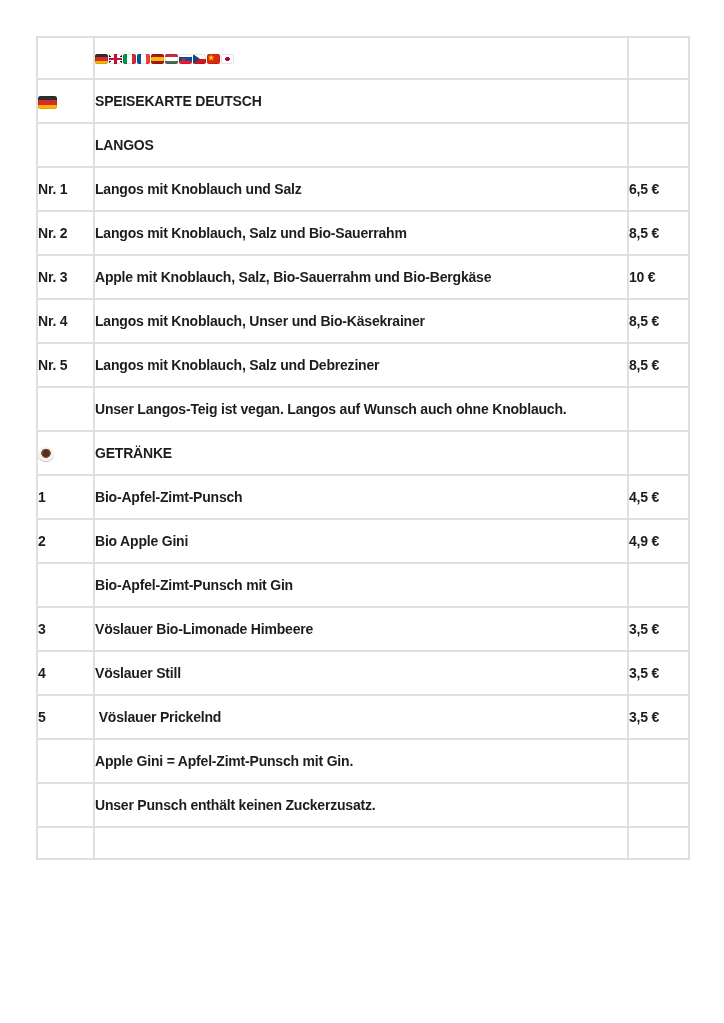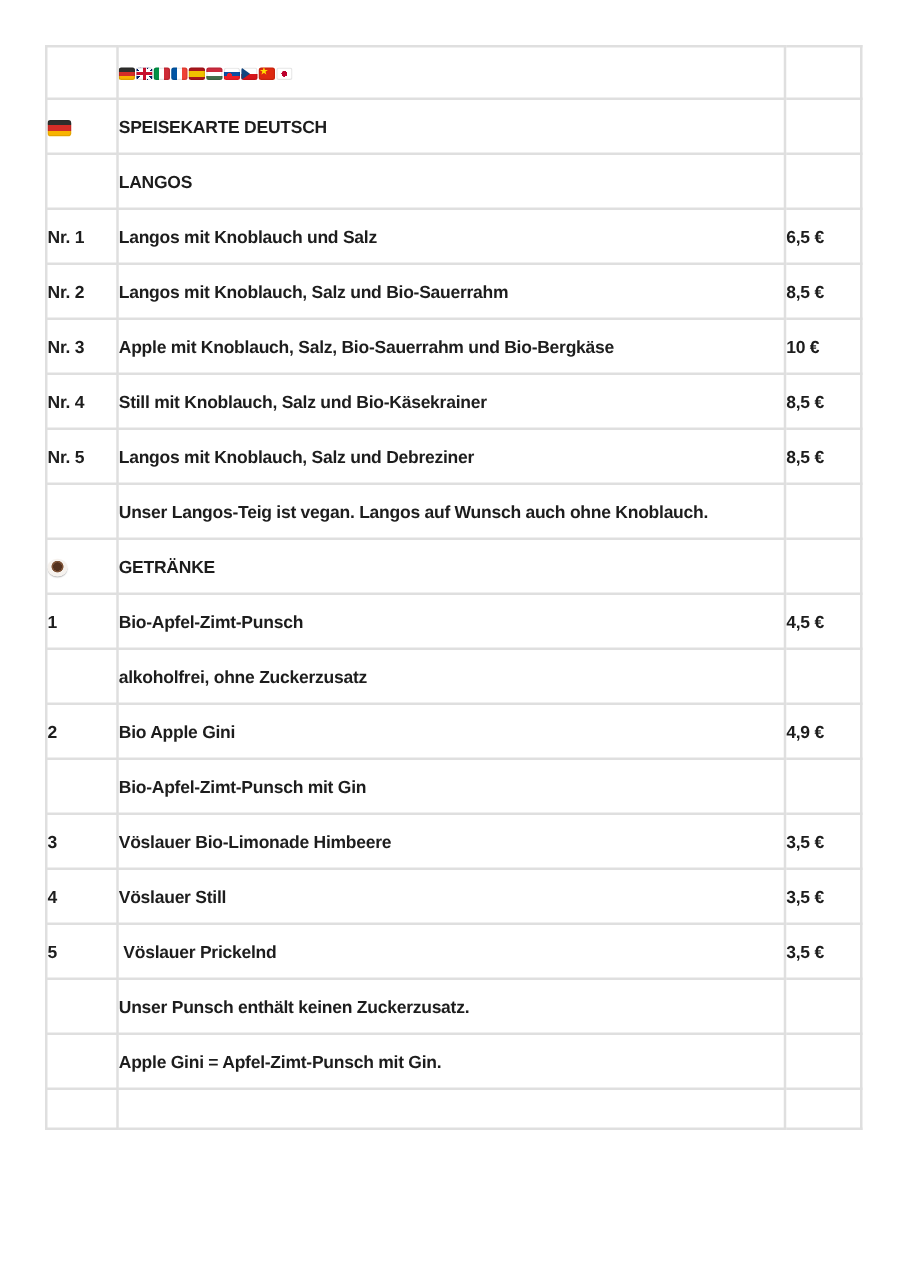--- a/index.html
+++ b/index.html
@@ -105,21 +105,21 @@
         <td class="col-desc"><span>Langos mit Knoblauch, Salz und Bio-Sauerrahm</span></td>
         <td class="col-price"><span>8,5 €</span></td>
       </tr>
       <tr>
         <td class="col-num"><span>Nr. 3</span></td>
         <td class="col-desc"><span>Apple mit Knoblauch, Salz, Bio-Sauerrahm und Bio-Bergkäse</span></td>
         <td class="col-price"><span>10 €</span></td>
       </tr>
       <tr>
         <td class="col-num"><span>Nr. 4</span></td>
-        <td class="col-desc"><span>Still mit Knoblauch, Salz und Bio-Käsekrainer</span></td>
+        <td class="col-desc"><span>Langos mit Knoblauch, Unser und Bio-Käsekrainer</span></td>
         <td class="col-price"><span>8,5 €</span></td>
       </tr>
       <tr>
         <td class="col-num"><span>Nr. 5</span></td>
         <td class="col-desc"><span>Langos mit Knoblauch, Salz und Debreziner</span></td>
         <td class="col-price"><span>8,5 €</span></td>
       </tr>
       <tr>
         <td class="col-num"><span></span></td>
         <td class="col-desc"><span>Unser Langos-Teig ist vegan. Langos auf Wunsch auch ohne Knoblauch.</span></td>
@@ -127,25 +127,20 @@
       </tr>
       <tr>
         <td class="col-num"><span class="icon-coffee-cup"></span></td>
         <td class="col-desc"><span>GETRÄNKE</span></td>
         <td class="col-price"><span></span></td>
       </tr>
       <tr>
         <td class="col-num"><span>1</span></td>
         <td class="col-desc"><span>Bio-Apfel-Zimt-Punsch</span></td>
         <td class="col-price"><span>4,5 €</span></td>
-      </tr>
-      <tr>
-        <td class="col-num"><span></span></td>
-        <td class="col-desc"><span>alkoholfrei, ohne Zuckerzusatz</span></td>
-        <td class="col-price"><span></span></td>
       </tr>
       <tr>
         <td class="col-num"><span>2</span></td>
         <td class="col-desc"><span>Bio Apple Gini</span></td>
         <td class="col-price"><span>4,9 €</span></td>
       </tr>
       <tr>
         <td class="col-num"><span></span></td>
         <td class="col-desc"><span>Bio-Apfel-Zimt-Punsch mit Gin</span></td>
         <td class="col-price"><span></span></td>
@@ -160,26 +155,26 @@
         <td class="col-desc"><span>Vöslauer Still</span></td>
         <td class="col-price"><span>3,5 €</span></td>
       </tr>
       <tr>
         <td class="col-num"><span>5</span></td>
         <td class="col-desc"><span> Vöslauer Prickelnd</span></td>
         <td class="col-price"><span>3,5 €</span></td>
       </tr>
       <tr>
         <td class="col-num"><span></span></td>
-        <td class="col-desc"><span>Unser Punsch enthält keinen Zuckerzusatz.</span></td>
+        <td class="col-desc"><span>Apple Gini = Apfel-Zimt-Punsch mit Gin.</span></td>
         <td class="col-price"><span></span></td>
       </tr>
       <tr>
         <td class="col-num"><span></span></td>
-        <td class="col-desc"><span>Apple Gini = Apfel-Zimt-Punsch mit Gin.</span></td>
+        <td class="col-desc"><span>Unser Punsch enthält keinen Zuckerzusatz.</span></td>
         <td class="col-price"><span></span></td>
       </tr>
       <tr>
         <td class="col-num"><span></span></td>
         <td class="col-desc"><span></span></td>
         <td class="col-price"><span></span></td>
       </tr>
     </tbody>
 </table>
 

